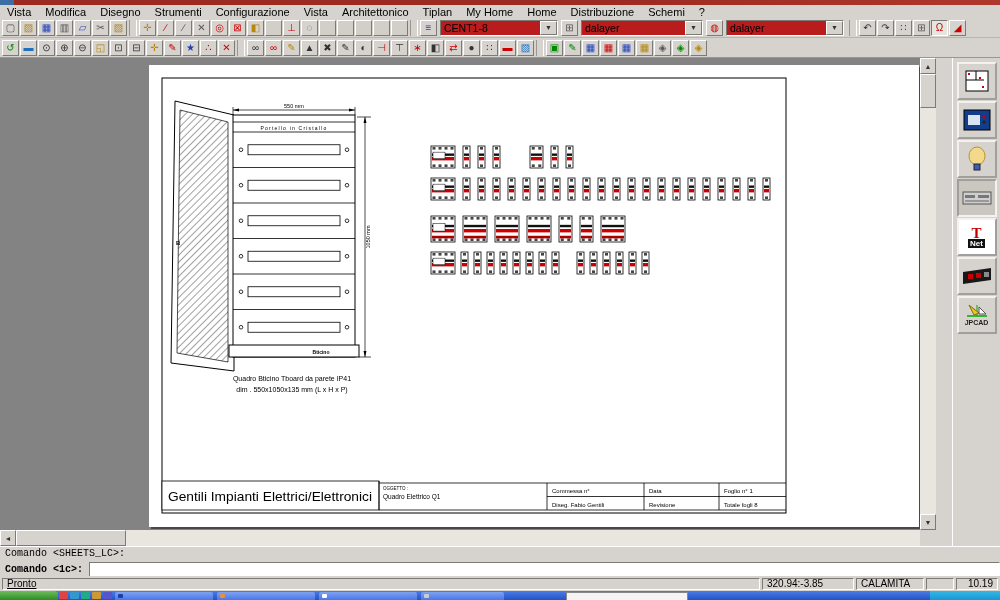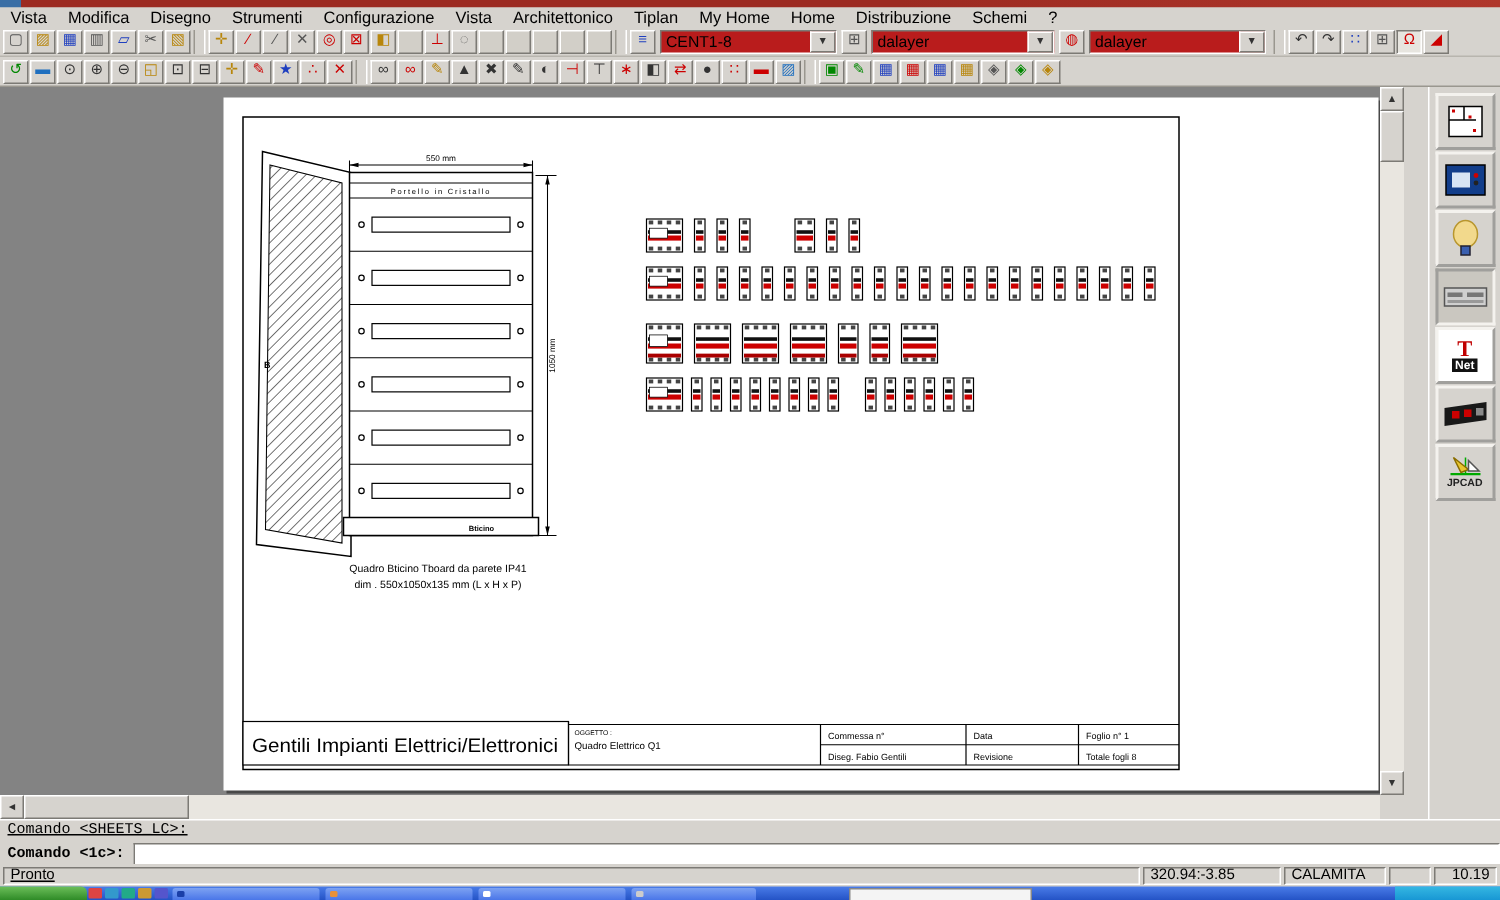--- a/index.html
+++ b/index.html
@@ -41,21 +41,21 @@
   .corner{position:absolute;right:0;bottom:0;width:16px;height:16px;background:#d6d3ce;}
   
   .rightpanel{position:absolute;left:952px;top:0;width:48px;height:488px;background:#d6d3ce;border-left:1px solid #fff;padding-top:4px;box-sizing:border-box;}
   .rpbtn{width:40px;height:38px;margin:0 auto 1px auto;box-sizing:border-box;border:2px outset #f4f2ee;background:#d6d3ce;display:flex;flex-direction:column;align-items:center;justify-content:center;overflow:hidden;}
   .rpbtn.pressed{border-style:inset;background:#cac7c0;}
   .tnet-t{color:#c00000;font-family:"Liberation Serif",serif;font-weight:bold;font-size:15px;line-height:12px;}
   .tnet-net{background:#111;color:#fff;font-size:8px;font-weight:bold;padding:0 2px;line-height:9px;}
   .jpcad-lbl{font-size:7px;font-weight:bold;color:#222;line-height:8px;}
   
   .cmd{position:absolute;left:0;top:546px;width:1000px;height:30px;background:#d6d3ce;border-top:1px solid #fff;font-family:"Liberation Mono",monospace;}
-  .cmdline1{height:13px;font-size:10px;padding:1px 0 0 5px;color:#000;text-decoration:underline;}
+  .cmdline1{height:13px;font-size:10px;padding:1px 0 0 5px;color:#000;}
   .cmdline2{height:16px;display:flex;align-items:center;font-size:10px;font-weight:bold;padding-left:5px;}
   .cmdinput{margin-left:6px;width:905px;height:13px;border:1px solid;border-color:#7c7a75 #fff #fff #7c7a75;background:#fff;font-family:"Liberation Mono",monospace;font-size:10px;padding:0 2px;}
   
   .status{position:absolute;left:0;top:576px;width:1000px;height:15px;background:#d6d3ce;display:flex;align-items:center;gap:2px;padding:1px 2px;box-sizing:border-box;font-size:10px;}
   .scell{height:12px;border:1px solid;border-color:#7c7a75 #fff #fff #7c7a75;padding:0 4px;display:flex;align-items:center;box-sizing:border-box;white-space:nowrap;}
   .scell.grow{flex:1;text-decoration:underline;}
   
   .taskbar{position:absolute;left:0;top:591px;width:1000px;height:9px;background:linear-gradient(180deg,#4a7ce8,#2453c6);display:flex;align-items:flex-start;}
   .startbtn{width:58px;height:9px;background:linear-gradient(180deg,#6cbf5a,#2f8b27);border-radius:0 4px 0 0;}
   .ql{width:9px;height:7px;margin:1px 1px 0 1px;border-radius:1px;}

